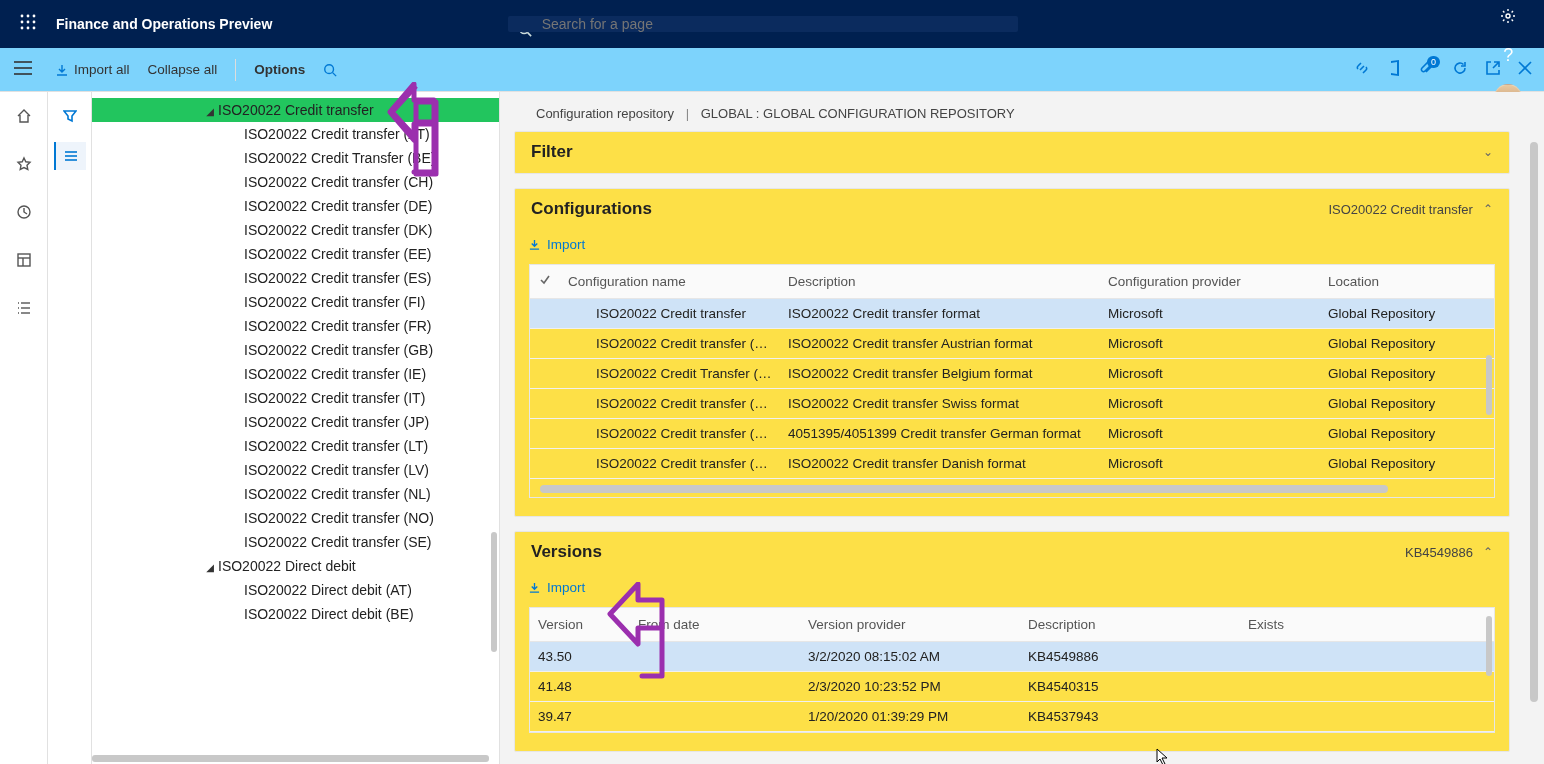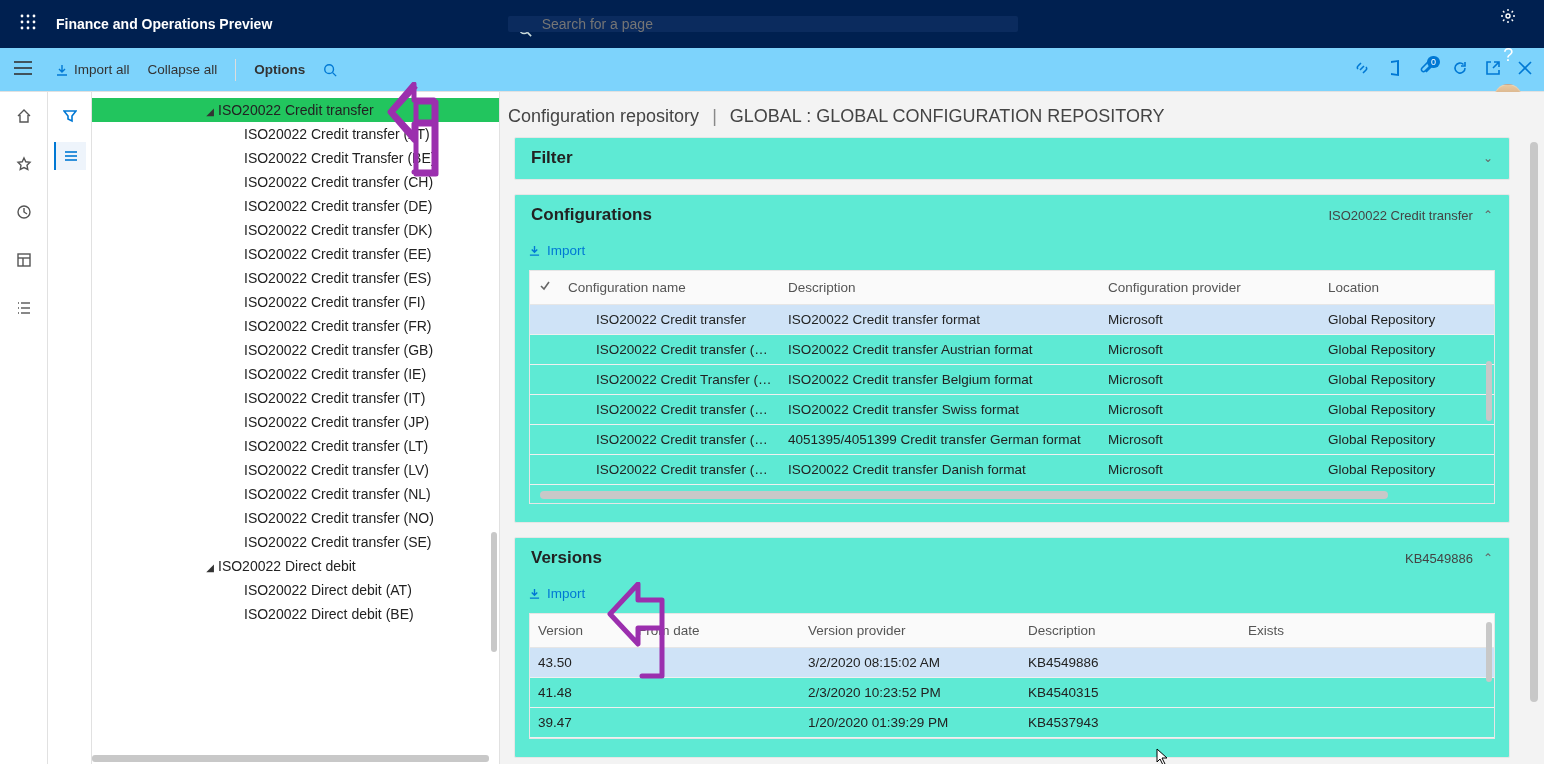--- a/index.html
+++ b/index.html
@@ -45,24 +45,24 @@
 .tree-node.sel { background: #22c55e; }
 .tree-node .caret { display: inline-block; width: 16px; text-align: center; font-size: 10px; color: #333; }
 .tree-node.lvl1 { padding-left: 110px; }
 .tree-node.lvl2 { padding-left: 152px; }
 
 
 .content { flex: 1; background: #f3f3f3; position: relative; overflow: hidden; }
 .content-inner { position: absolute; inset: 0 20px 0 0; overflow-y: auto; }
 .vscroll { position: absolute; right: 6px; top: 50px; width: 8px; height: 560px; background: #c8c8c8; border-radius: 4px; }
 
-.breadcrumb { padding: 14px 8px 10px; font-size: 18px; color: #444; }
+.breadcrumb { padding: 14px 36px 10px; font-size: 13px; color: #444; }
 .breadcrumb .sep { margin: 0 8px; color: #888; }
 
-.card { background: #5eead4; border: 1px solid #e6e6e6; border-radius: 2px; margin: 0 14px 14px; }
+.card { background: #fde047; border: 1px solid #e6e6e6; border-radius: 2px; margin: 0 14px 14px; }
 .card-header { display: flex; align-items: center; padding: 10px 16px; border-bottom: 1px solid transparent; }
 .card-header.collapsed { }
 .card-header .ctitle { font-size: 17px; font-weight: 600; color: #222; }
 .card-header .subtitle { margin-left: auto; font-size: 13px; color: #444; margin-right: 10px; }
 .card-header .chev { color: #666; font-size: 12px; }
 
 .card-body { padding: 0 0 8px; }
 
 .toolbar-row { padding: 6px 14px; }
 .link-btn { color: #0078d4; font-size: 13.5px; display: inline-flex; align-items: center; gap: 7px; cursor: pointer; }

